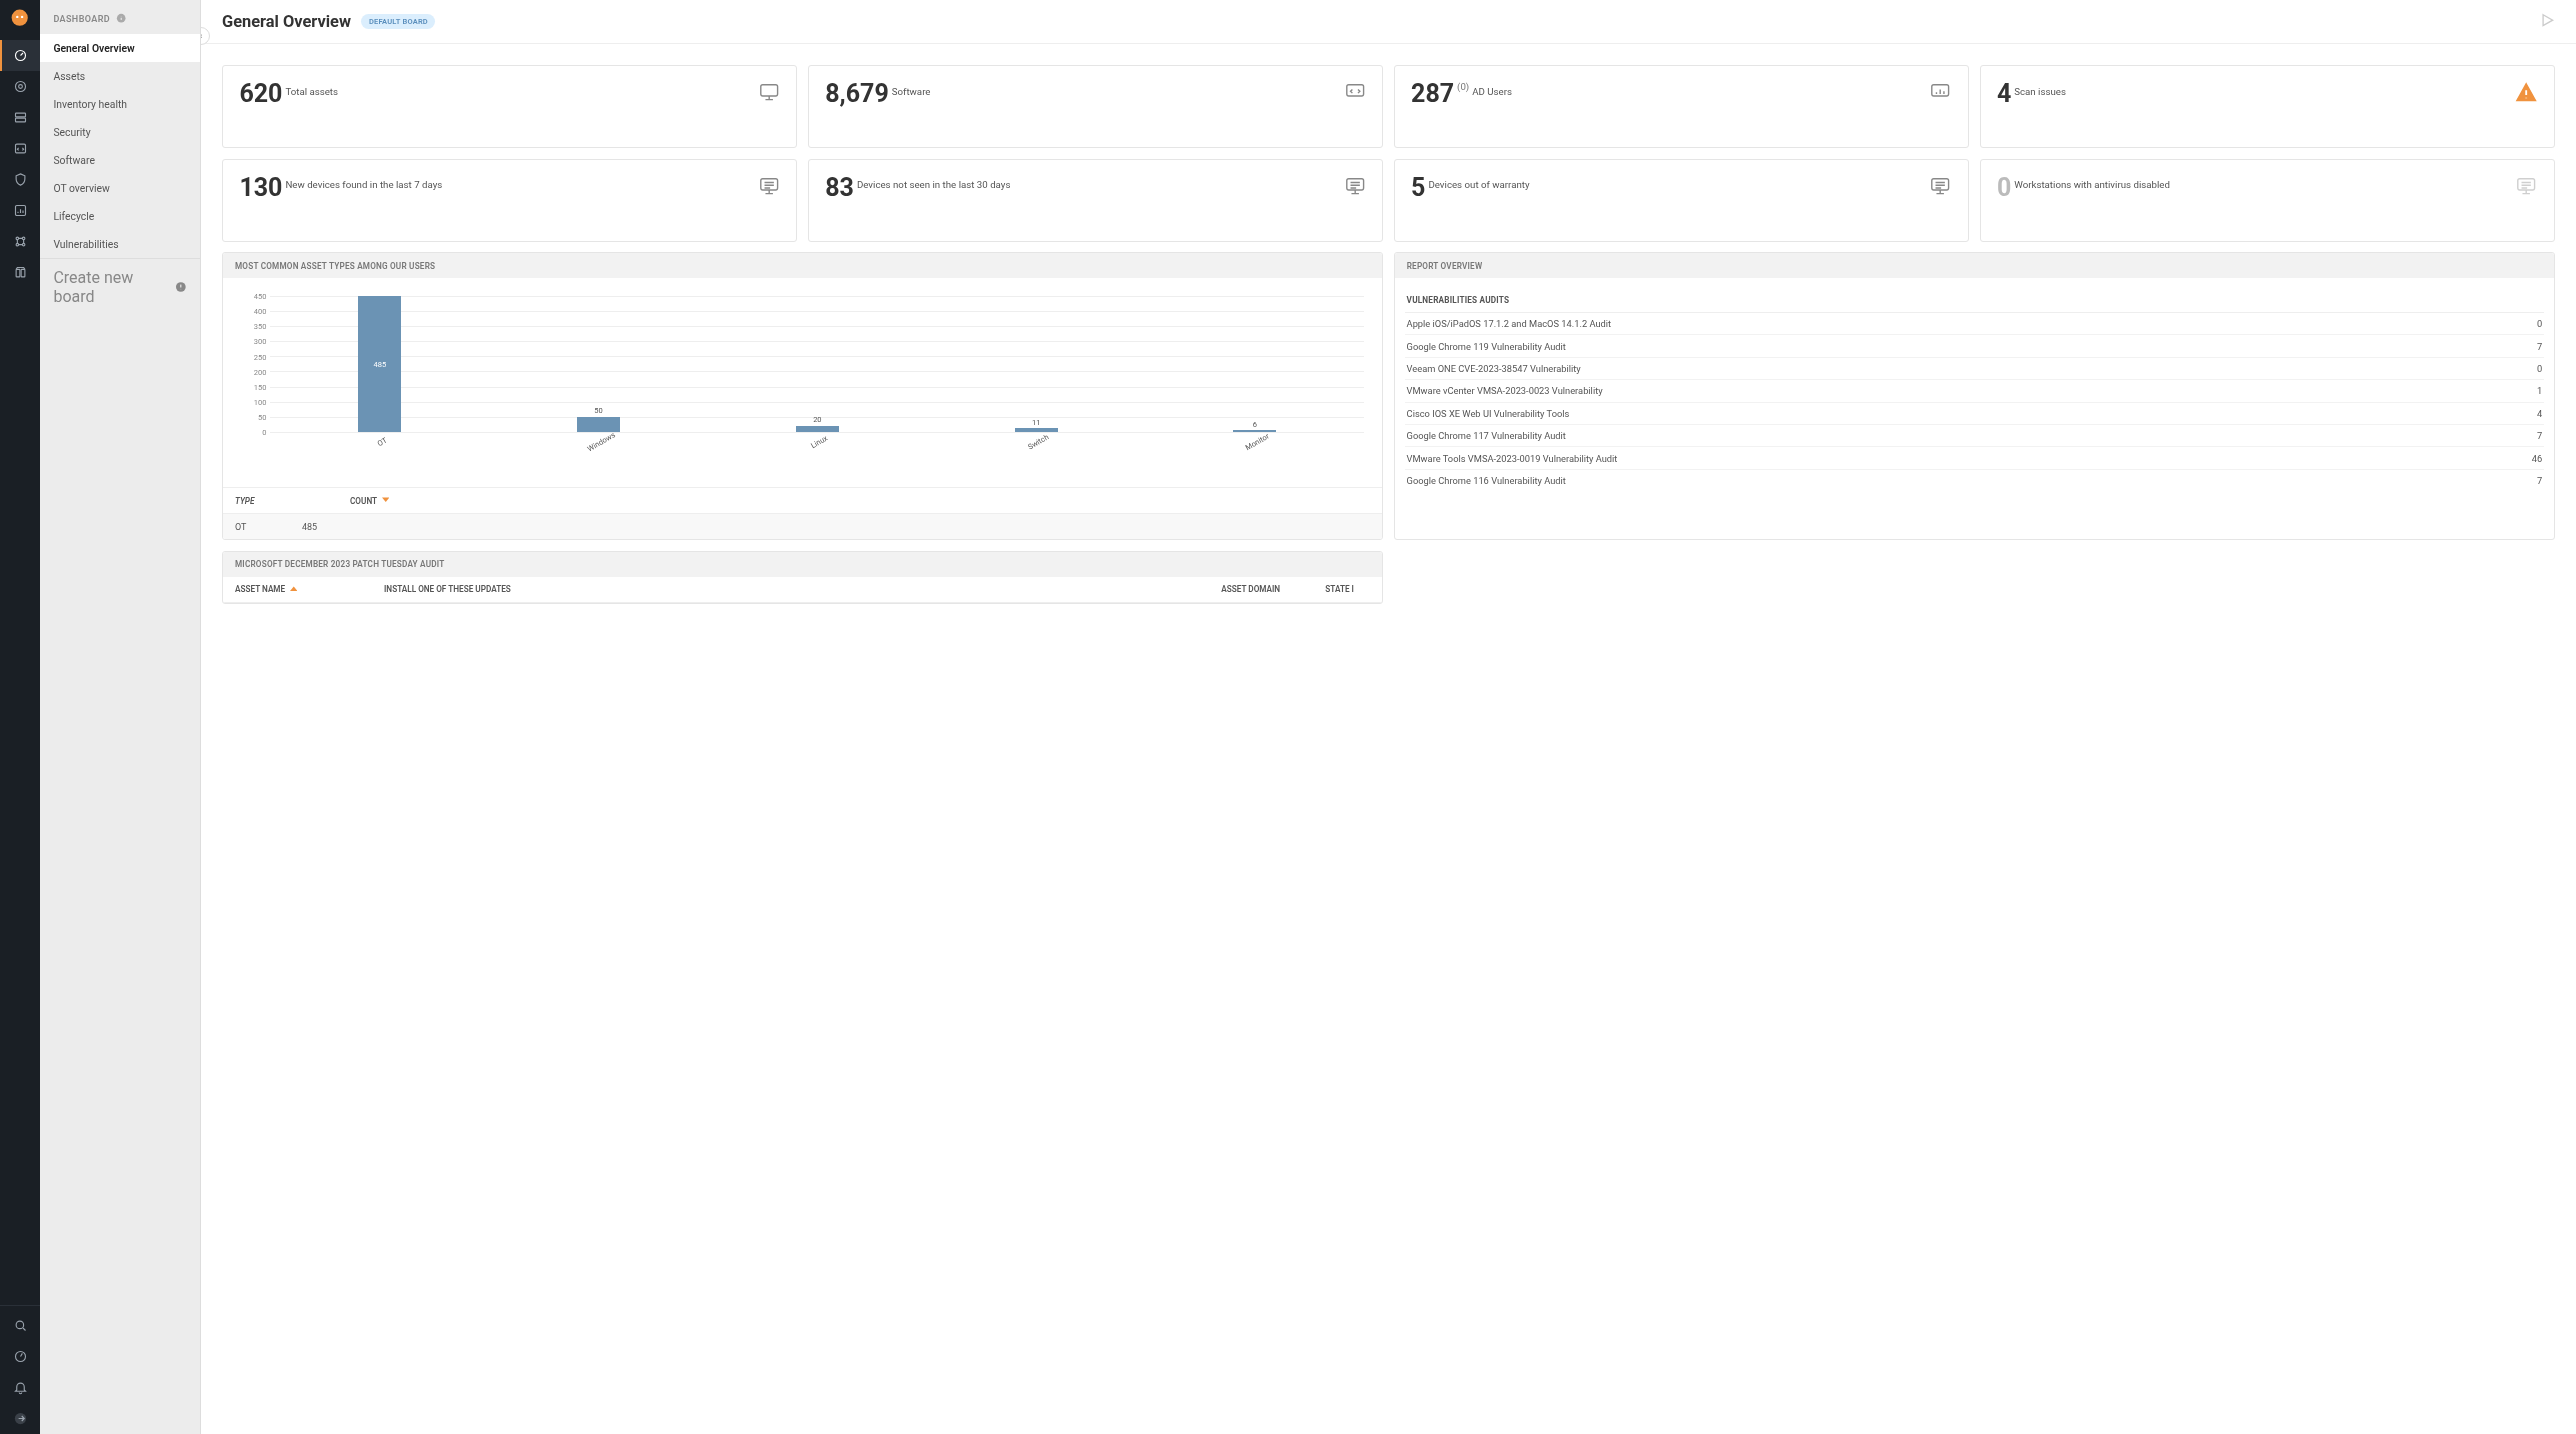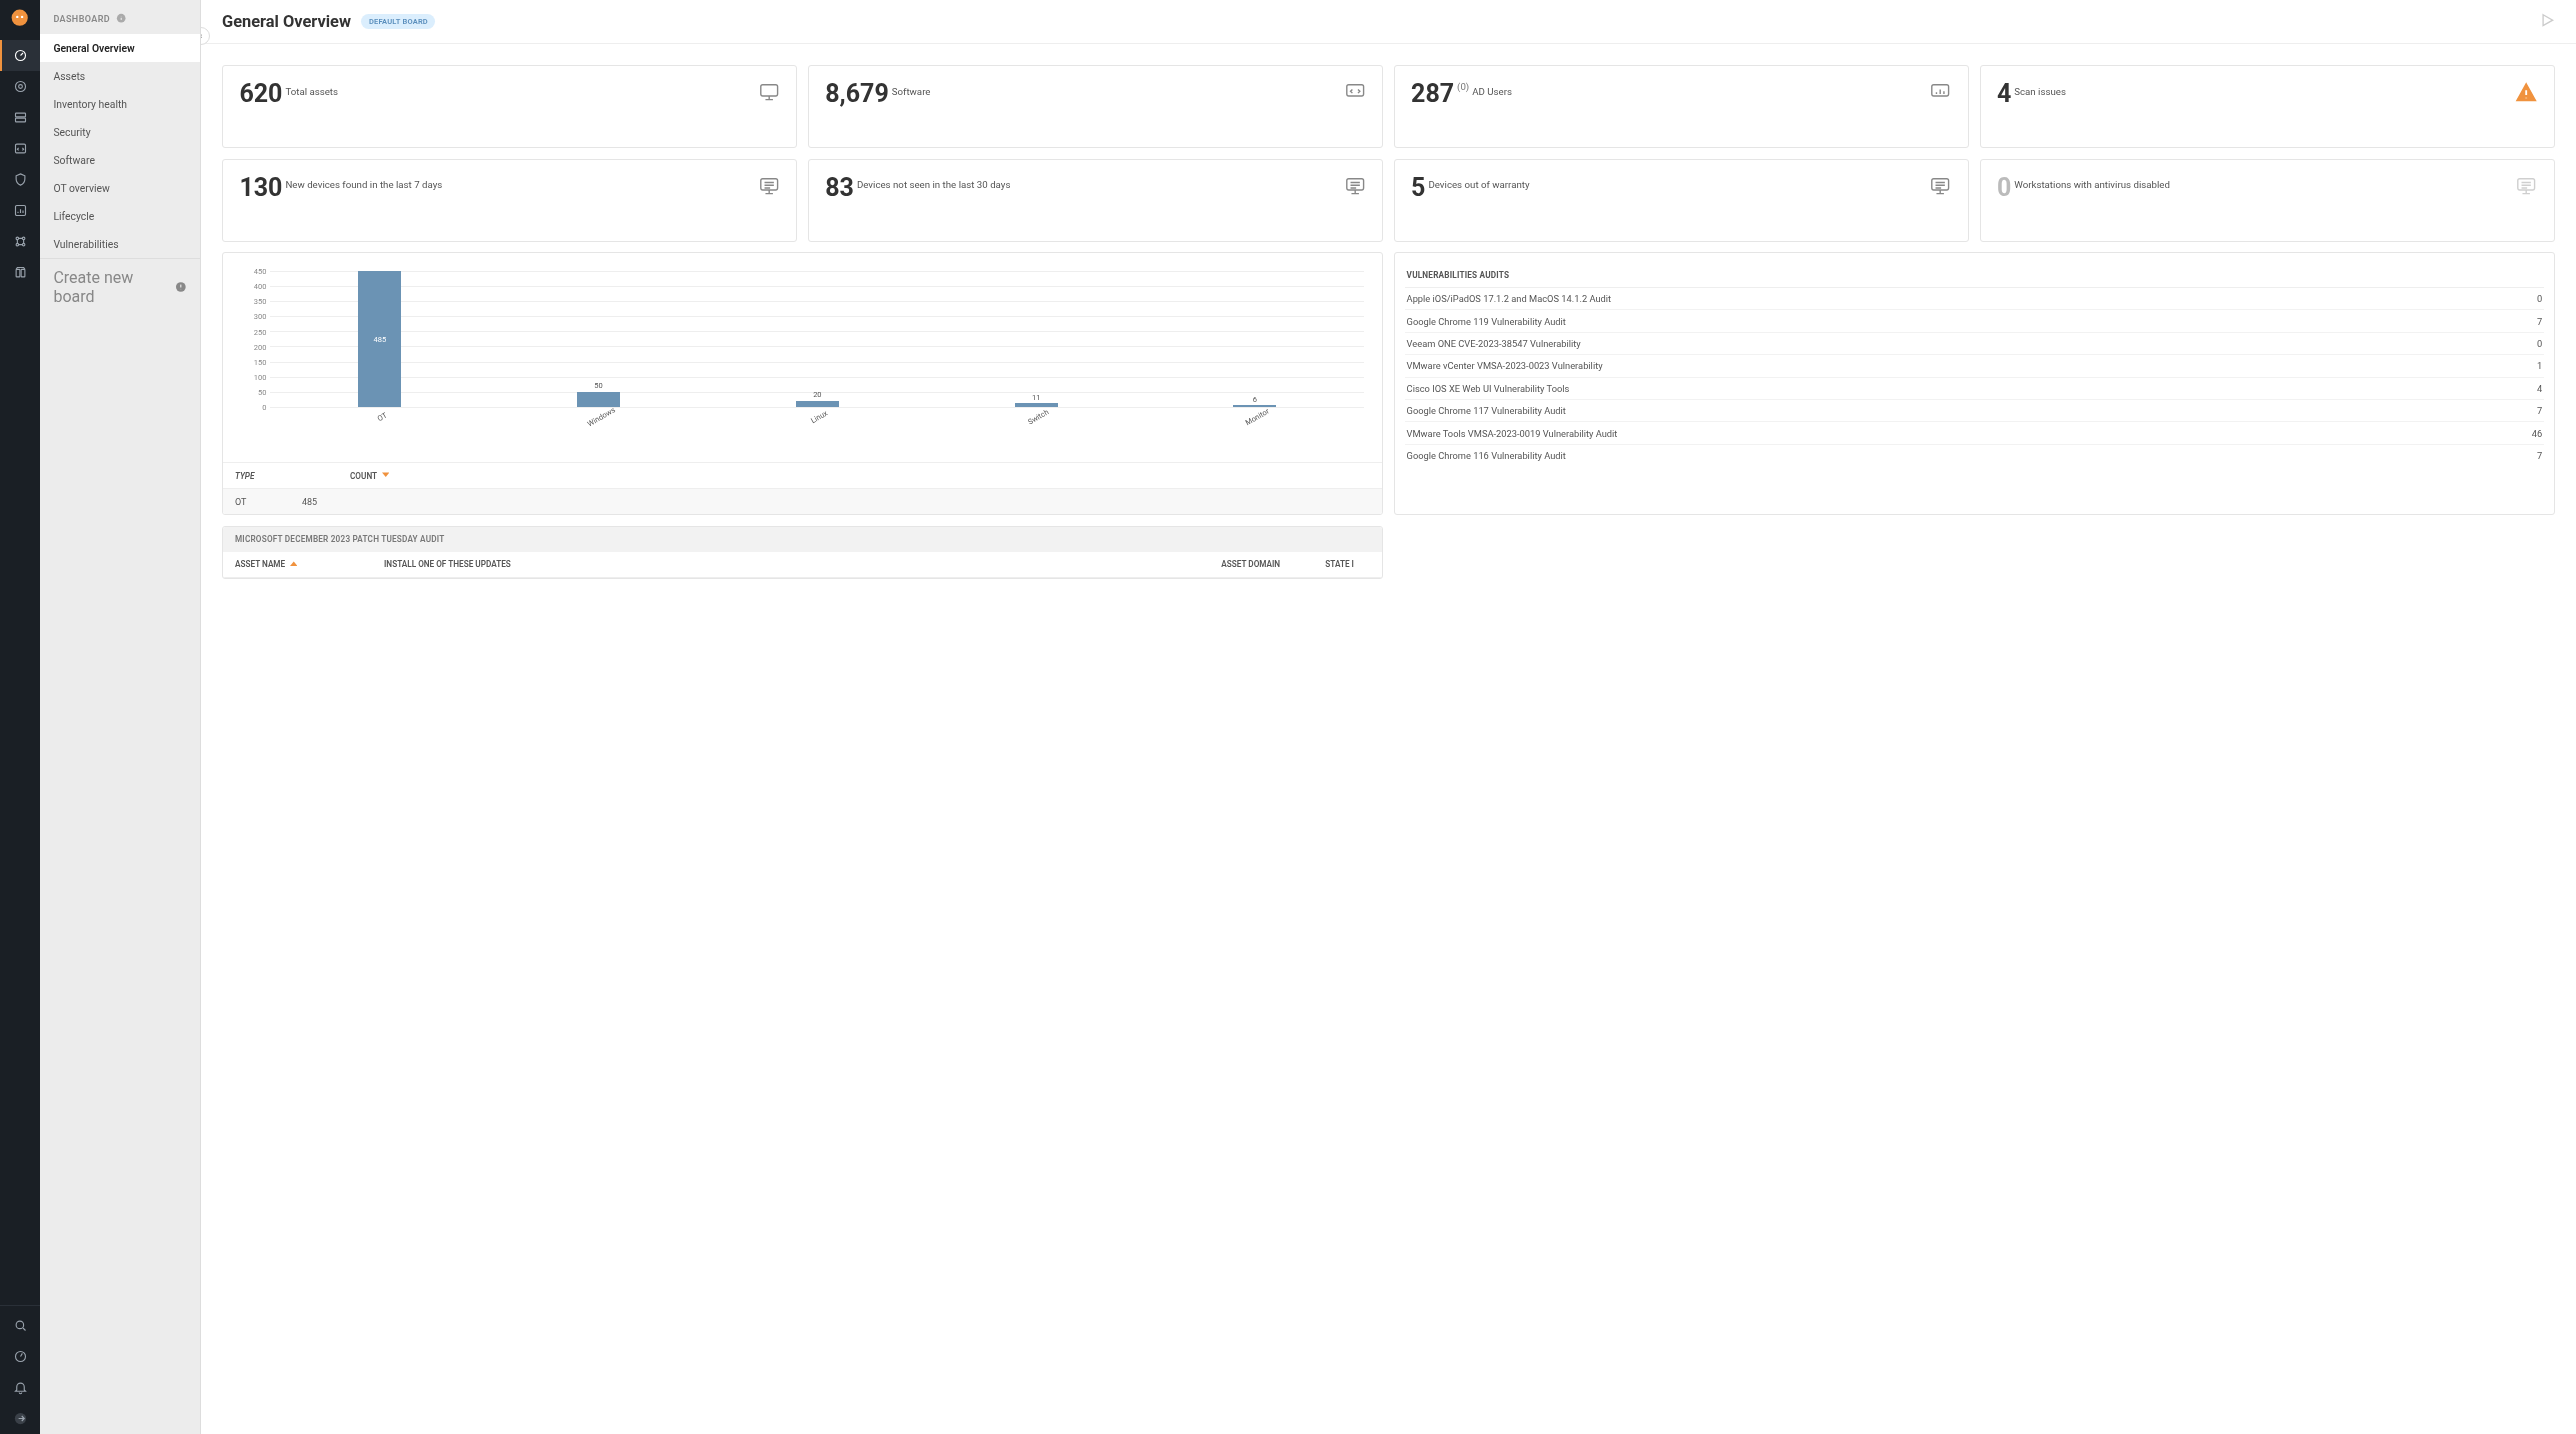--- a/index.html
+++ b/index.html
@@ -292,20 +292,21 @@
             <div class="card-icon" style="opacity: 0.4;"><svg viewBox="0 0 24 24">
                 <rect x="3" y="4" width="18" height="12" rx="2"></rect>
                 <path d="M7 8h10M7 11h10M7 14h6"></path>
                 <path d="M8 20h8M12 16v4"></path>
               </svg></div>
           </div>
         </div>
 
       <div class="panels">
         <div class="panel">
+          <div class="panel-header">MOST COMMON ASSET TYPES AMONG OUR USERS</div>
           <div class="panel-body chart-wrap">
             <div class="chart-plot" id="chart-plot">
                 <div class="chart-ylabel" style="top: calc(100% - 45px);">0</div>
                 <div class="chart-ylabel" style="top: calc(88.8889% - 39px);">50</div>
                 <div class="chart-ylabel" style="top: calc(77.7778% - 33px);">100</div>
                 <div class="chart-ylabel" style="top: calc(66.6667% - 27px);">150</div>
                 <div class="chart-ylabel" style="top: calc(55.5556% - 21.5px);">200</div>
                 <div class="chart-ylabel" style="top: calc(44.4444% - 15.7px);">250</div>
                 <div class="chart-ylabel" style="top: calc(33.3333% - 10px);">300</div>
                 <div class="chart-ylabel" style="top: calc(22.2222% - 4.1px);">350</div>
@@ -368,20 +369,21 @@
               </div>
             </div>
             <div class="chart-table-row">
               <div class="col-type">OT</div>
               <div class="col-count">485</div>
             </div>
           </div>
         </div>
 
         <div class="panel">
+          <div class="panel-header">REPORT OVERVIEW</div>
           <div class="panel-body">
             <div class="report-section-title">VULNERABILITIES AUDITS</div>
             <div class="report-list" id="report-list">
                 <div class="report-row">
                   <span>Apple iOS/iPadOS 17.1.2 and MacOS 14.1.2 Audit</span>
                   <span>0</span>
                 </div>
                 <div class="report-row">
                   <span>Google Chrome 119 Vulnerability Audit</span>
                   <span>7</span>

